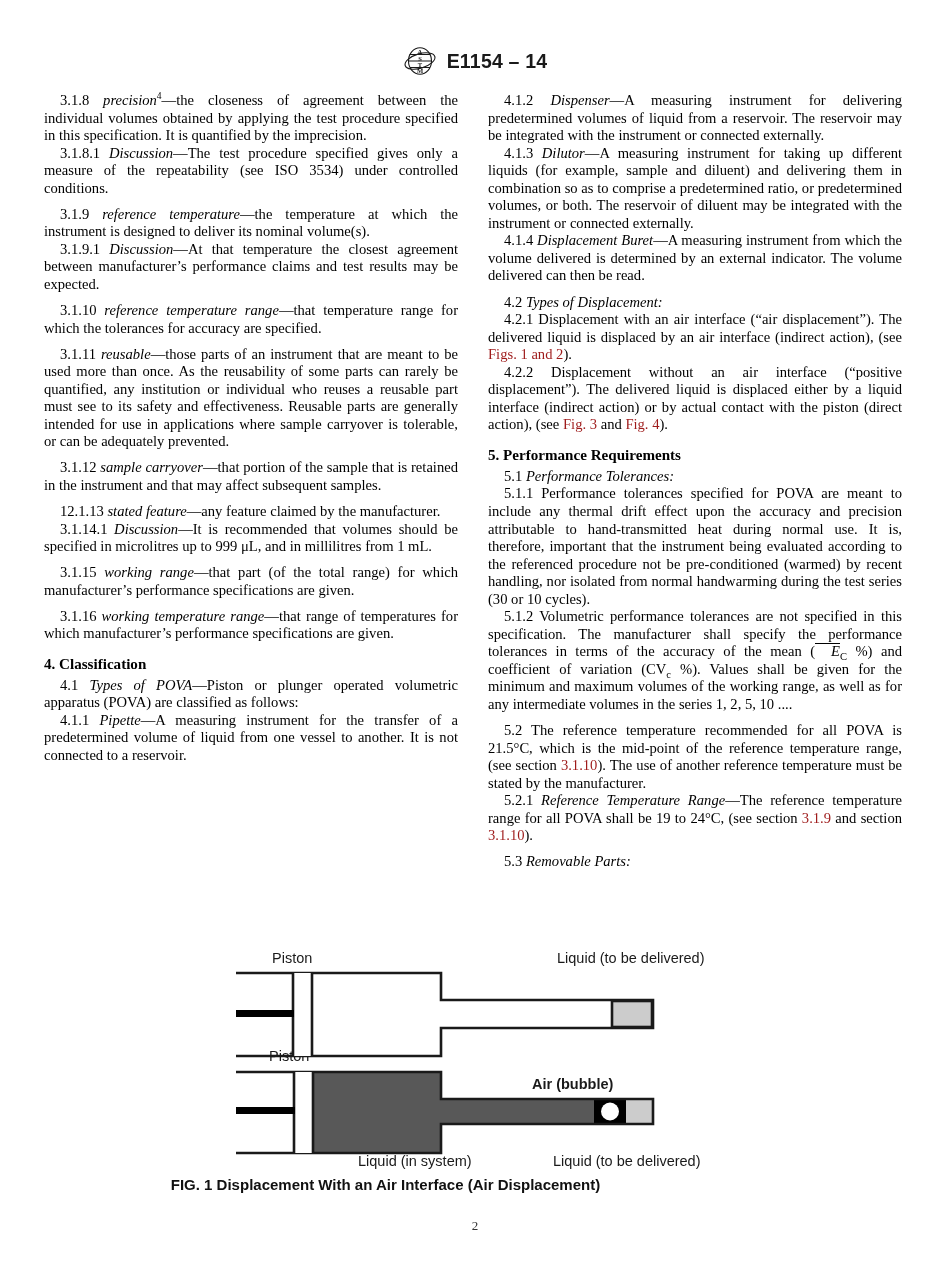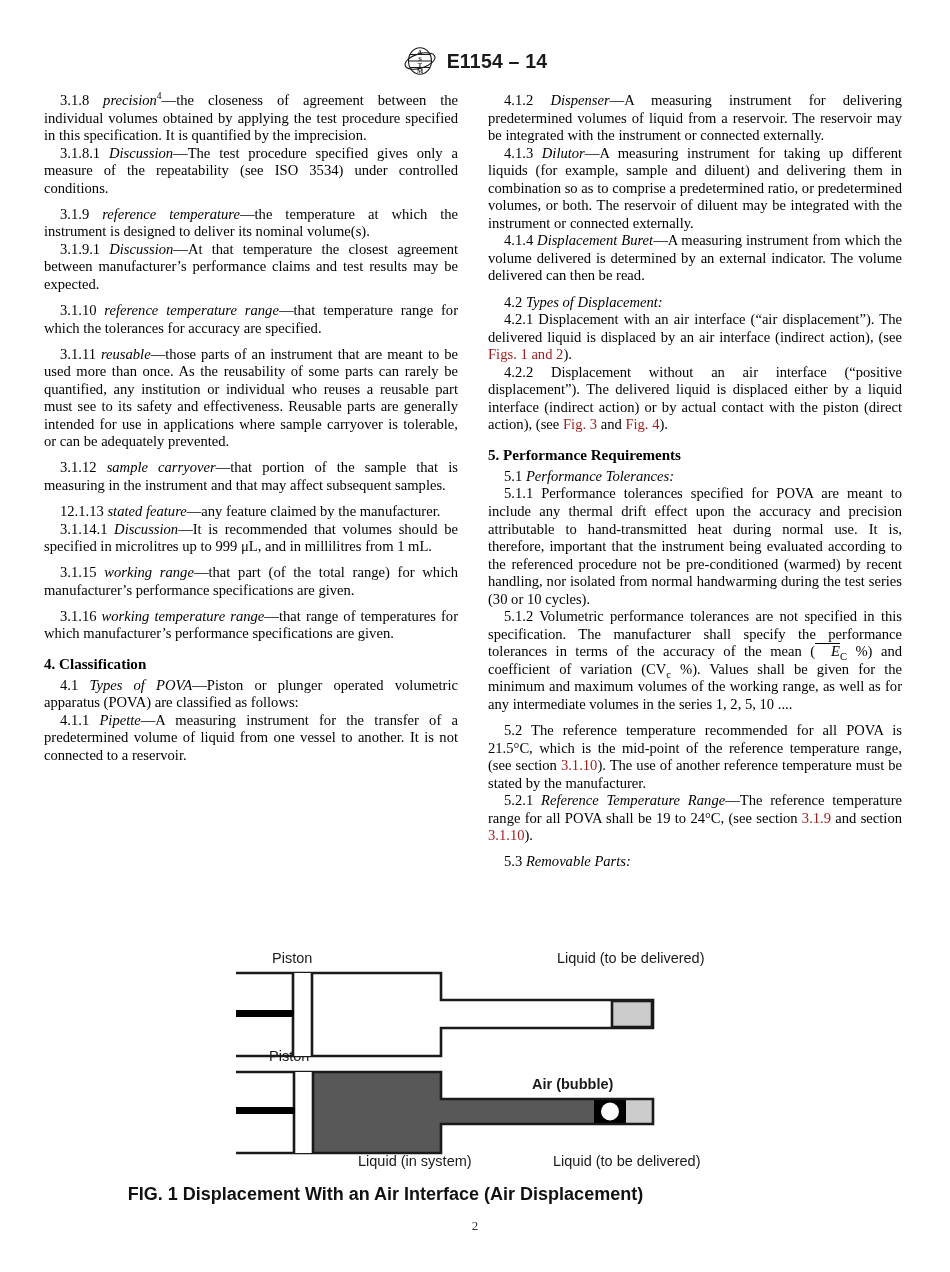--- a/index.html
+++ b/index.html
@@ -113,23 +113,22 @@
     white-space: nowrap;
   }
   .fig-caption {
     position: absolute;
     top: 1176px;
     left: 0;
     width: 771px;
     text-align: center;
     font-family: "Liberation Sans", "DejaVu Sans", sans-serif;
     font-weight: bold;
-    font-size: 18px;
+    font-size: 15px;
     color: #111;
-    margin-top: 8px;
   }
 
   
   .page-number {
     position: absolute;
     top: 1218px;
     left: 0;
     width: 950px;
     text-align: center;
     font-size: 13px;
@@ -169,21 +168,21 @@
       <p class="indent"><span>3.1.8.1</span> <i>Discussion</i><span>—The test procedure specified gives only a measure of the repeatability (see ISO 3534) under controlled conditions.</span></p>
 
       <p class="indent gap"><span>3.1.9</span> <i>reference temperature</i><span>—the temperature at which the instrument is designed to deliver its nominal volume(s).</span></p>
 
       <p class="indent"><span>3.1.9.1</span> <i>Discussion</i><span>—At that temperature the closest agreement between manufacturer’s performance claims and test results may be expected.</span></p>
 
       <p class="indent gap"><span>3.1.10</span> <i>reference temperature range</i><span>—that temperature range for which the tolerances for accuracy are specified.</span></p>
 
       <p class="indent gap"><span>3.1.11</span> <i>reusable</i><span>—those parts of an instrument that are meant to be used more than once. As the reusability of some parts can rarely be quantified, any institution or individual who reuses a reusable part must see to its safety and effectiveness. Reusable parts are generally intended for use in applications where sample carryover is tolerable, or can be adequately prevented.</span></p>
 
-      <p class="indent gap"><span>3.1.12</span> <i>sample carryover</i><span>—that portion of the sample that is measuring in the instrument and that may affect subsequent samples.</span></p>
+      <p class="indent gap"><span>3.1.12</span> <i>sample carryover</i><span>—that portion of the sample that is retained in the instrument and that may affect subsequent samples.</span></p>
 
       <p class="indent gap"><span>12.1.13</span> <i>stated feature</i><span>—any feature claimed by the manufacturer.</span></p>
 
 
       <p class="indent"><span>3.1.14.1</span> <i>Discussion</i><span>—It is recommended that volumes should be specified in microlitres up to 999 μL, and in millilitres from 1 mL.</span></p>
 
       <p class="indent gap"><span>3.1.15</span> <i>working range</i><span>—that part (of the total range) for which manufacturer’s performance specifications are given.</span></p>
 
       <p class="indent gap"><span>3.1.16</span> <i>working temperature range</i><span>—that range of temperatures for which manufacturer’s performance specifications are given.</span></p>
 

